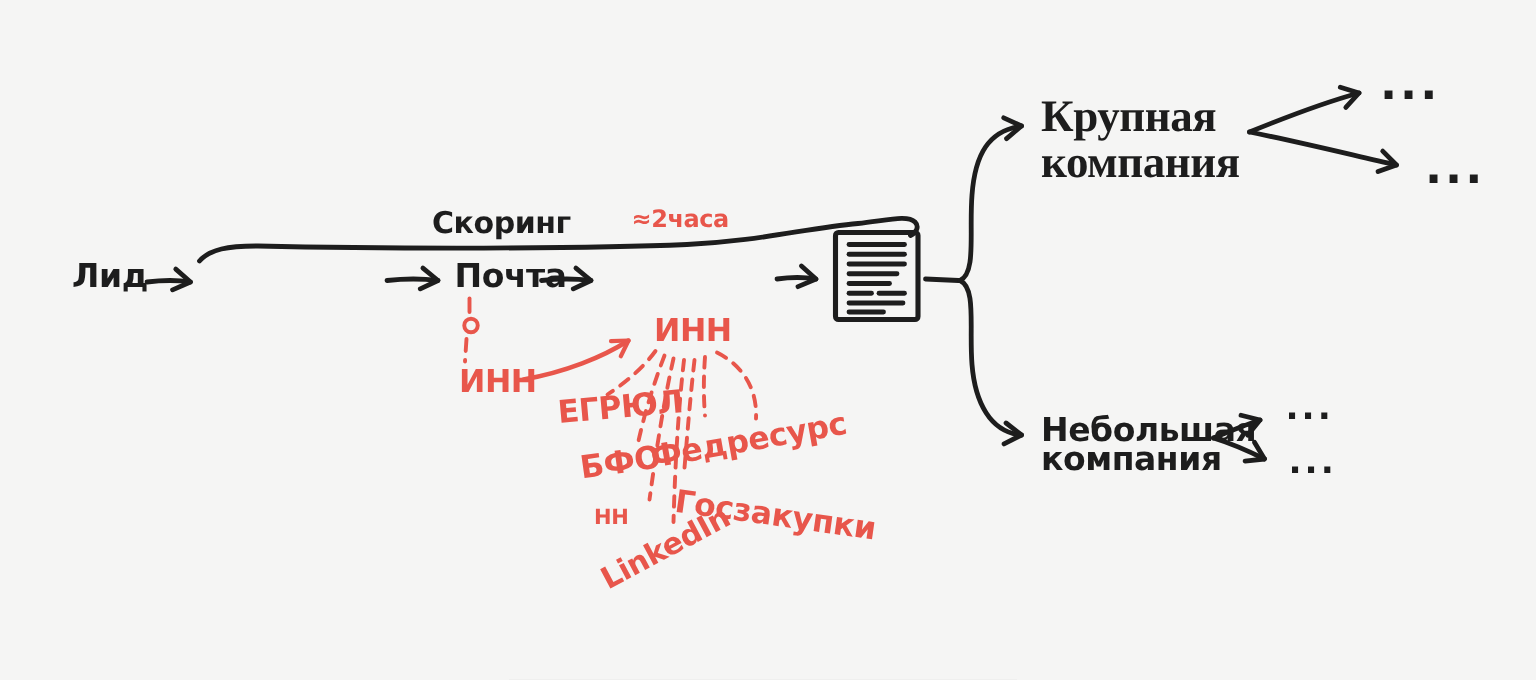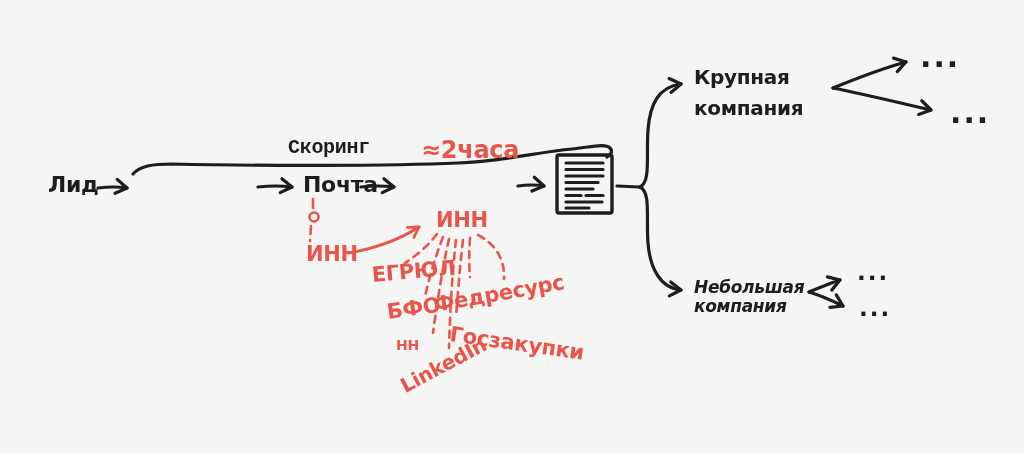--- a/index.html
+++ b/index.html
@@ -90,36 +90,36 @@
         <path d="M463,240 C460,266 458,292 456,316"></path>
         <path d="M470,238 C469,252 469,264 470,277"></path>
         <path d="M478,235 C494,243 505,258 504,279"></path>
       </g>
     </g>
   </svg>
 
   <div class="lbl" style="left:48px;top:173px;font-size:22px;text-align:right;">Лид</div>
   <div class="lbl" style="left:303px;top:173px;font-size:22px;">Почта</div>
 
-  <div class="lbl" style="left:288px;top:137px;font-size:20px;font-family:Liberation Mono, monospace;">Скоринг</div>
-  <div class="lbl red" style="left:373px;top:137px;font-size:24px;padding-left:48px;">≈2часа</div>
+  <div class="lbl" style="left:288px;top:137px;font-size:20px;">Скоринг</div>
+  <div class="lbl red" style="left:373px;top:137px;font-size:16px;padding-left:48px;">≈2часа</div>
 
   <div class="lbl red" style="left:306px;top:243px;font-size:21px;">ИНН</div>
   <div class="lbl red" style="left:436px;top:209px;font-size:21px;">ИНН</div>
 
   <div class="lbl red" style="left:372px;top:264px;font-size:21px;transform:rotate(-5deg);transform-origin:left center;">ЕГРЮЛ</div>
   <div class="lbl red" style="left:387px;top:301px;font-size:21px;transform:rotate(-8deg);transform-origin:left center;">БФО</div>
   <div class="lbl red" style="left:396px;top:338px;font-size:14px;">НН</div>
   <div class="lbl red" style="left:402px;top:376px;font-size:20px;transform:rotate(-28deg);transform-origin:left center;">LinkedIn</div>
   <div class="lbl red" style="left:434px;top:294px;font-size:21px;transform:rotate(-10deg);transform-origin:left center;">Федресурс</div>
   <div class="lbl red" style="left:450px;top:323px;font-size:21px;transform:rotate(8deg);transform-origin:left center;">Госзакупки</div>
 
-  <div class="lbl" style="left:694px;top:62px;font-size:20px;line-height:31px;">Крупная
+  <div class="lbl" style="left:694px;top:62px;font-size:30px;line-height:31px;font-family:Liberation Serif, serif;">Крупная
 компания</div>
-  <div class="lbl" style="left:694px;top:278px;font-size:17px;line-height:19px;font-style:italic;">Небольшая
+  <div class="lbl" style="left:694px;top:278px;font-size:22px;line-height:19px;">Небольшая
 компания</div>
 
   <div class="lbl dots" style="left:920px;top:42px;font-size:30px;">...</div>
   <div class="lbl dots" style="left:950px;top:98px;font-size:30px;">...</div>
   <div class="lbl dots" style="left:857px;top:261px;font-size:23px;">...</div>
   <div class="lbl dots" style="left:859px;top:297px;font-size:23px;">...</div>
 
 </div>
 
 </body></html>

